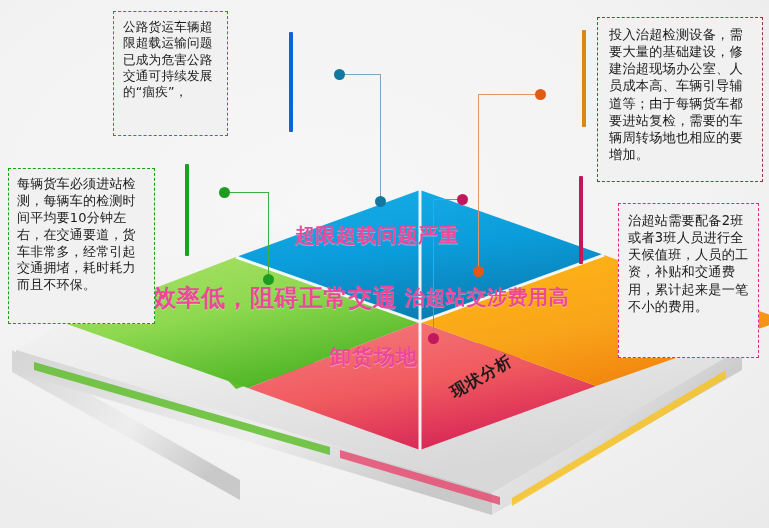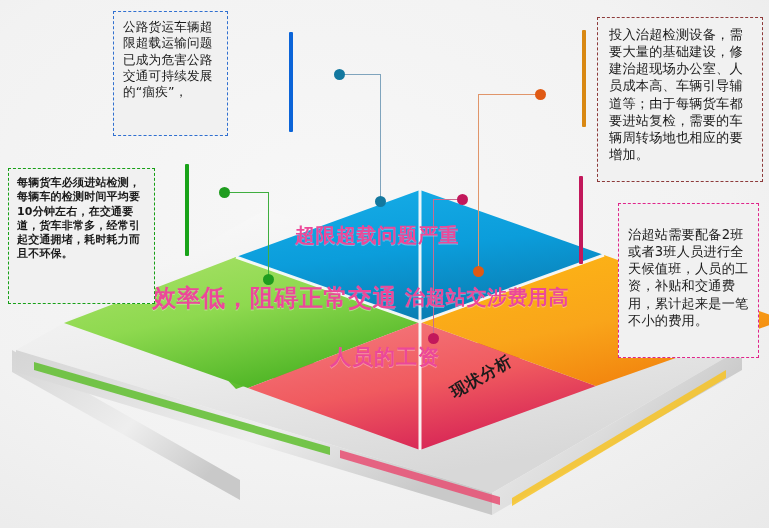--- a/index.html
+++ b/index.html
@@ -23,22 +23,22 @@
     word-break:break-all;
     z-index:40;
   }
   .cb-blue{border:1px dashed #2f6fd0;}
   .cb-maroon{border:1px dashed #8d3a3a;}
   .cb-green{border:1px dashed #16a016;}
   .cb-pink{border:1px dashed #e0248b;}
 
   #callout-top-left{left:113px;top:11px;width:115px;height:125px;padding:7px 8px 0 9px;font-size:12.6px;}
   #callout-top-right{left:597px;top:17px;width:166px;height:165px;padding:8px 10px 0 11px;font-size:13.2px;}
-  #callout-left{left:8px;top:168px;width:147px;height:136px;padding:7px 7px 0 8px;font-size:11px;font-weight:bold;}
-  #callout-right{left:618px;top:203px;width:141px;height:155px;padding:22px 7px 0 9px;font-size:13.2px;}
+  #callout-left{left:8px;top:168px;width:147px;height:156px;padding:7px 7px 0 8px;font-size:13px;}
+  #callout-right{left:618px;top:203px;width:141px;height:155px;padding:8px 7px 0 9px;font-size:13.2px;}
 
   
   .accentbar{position:absolute;width:4px;border-radius:1px;z-index:30;}
   #bar-blue{left:289px;top:32px;height:100px;background:#0b64d8;}
   #bar-orange{left:582px;top:30px;height:97px;background:#d98812;}
   #bar-green{left:185px;top:164px;height:92px;background:#19a319;}
   #bar-crimson{left:579px;top:176px;height:88px;background:#c2185b;}
 
   
   .connector{position:absolute;z-index:31;}
@@ -178,21 +178,21 @@
     <polyline points="64,323 784,320" fill="none" stroke="#fafafa" stroke-width="0" opacity="0"></polyline>
     <polyline points="236,257 420,322 604,255" fill="none" stroke="#fafafa" stroke-width="3" opacity="0.95"></polyline>
     <polyline points="248,388 420,322 596,386" fill="none" stroke="#fafafa" stroke-width="0" opacity="0"></polyline>
 
     <polygon points="700,230 790,230 790,420 700,420" fill="none"></polygon>
   </svg>
 
   <div class="tilelabel" id="label-top">超限超载问题严重</div>
   <div class="tilelabel" id="label-left">效率低，阻碍正常交通</div>
   <div class="tilelabel" id="label-right">治超站交涉费用高</div>
-  <div class="tilelabel" id="label-bottom">人员的工资</div>
+  <div class="tilelabel" id="label-bottom">卸货场地</div>
   <div class="tilelabel" id="label-base">现状分析</div>
 
   <div class="accentbar" id="bar-blue"></div>
   <div class="accentbar" id="bar-orange"></div>
   <div class="accentbar" id="bar-green"></div>
   <div class="accentbar" id="bar-crimson"></div>
 
   <div class="connector" id="conn-blue">
     <div class="conn-h"></div>
     <div class="conn-v"></div>

